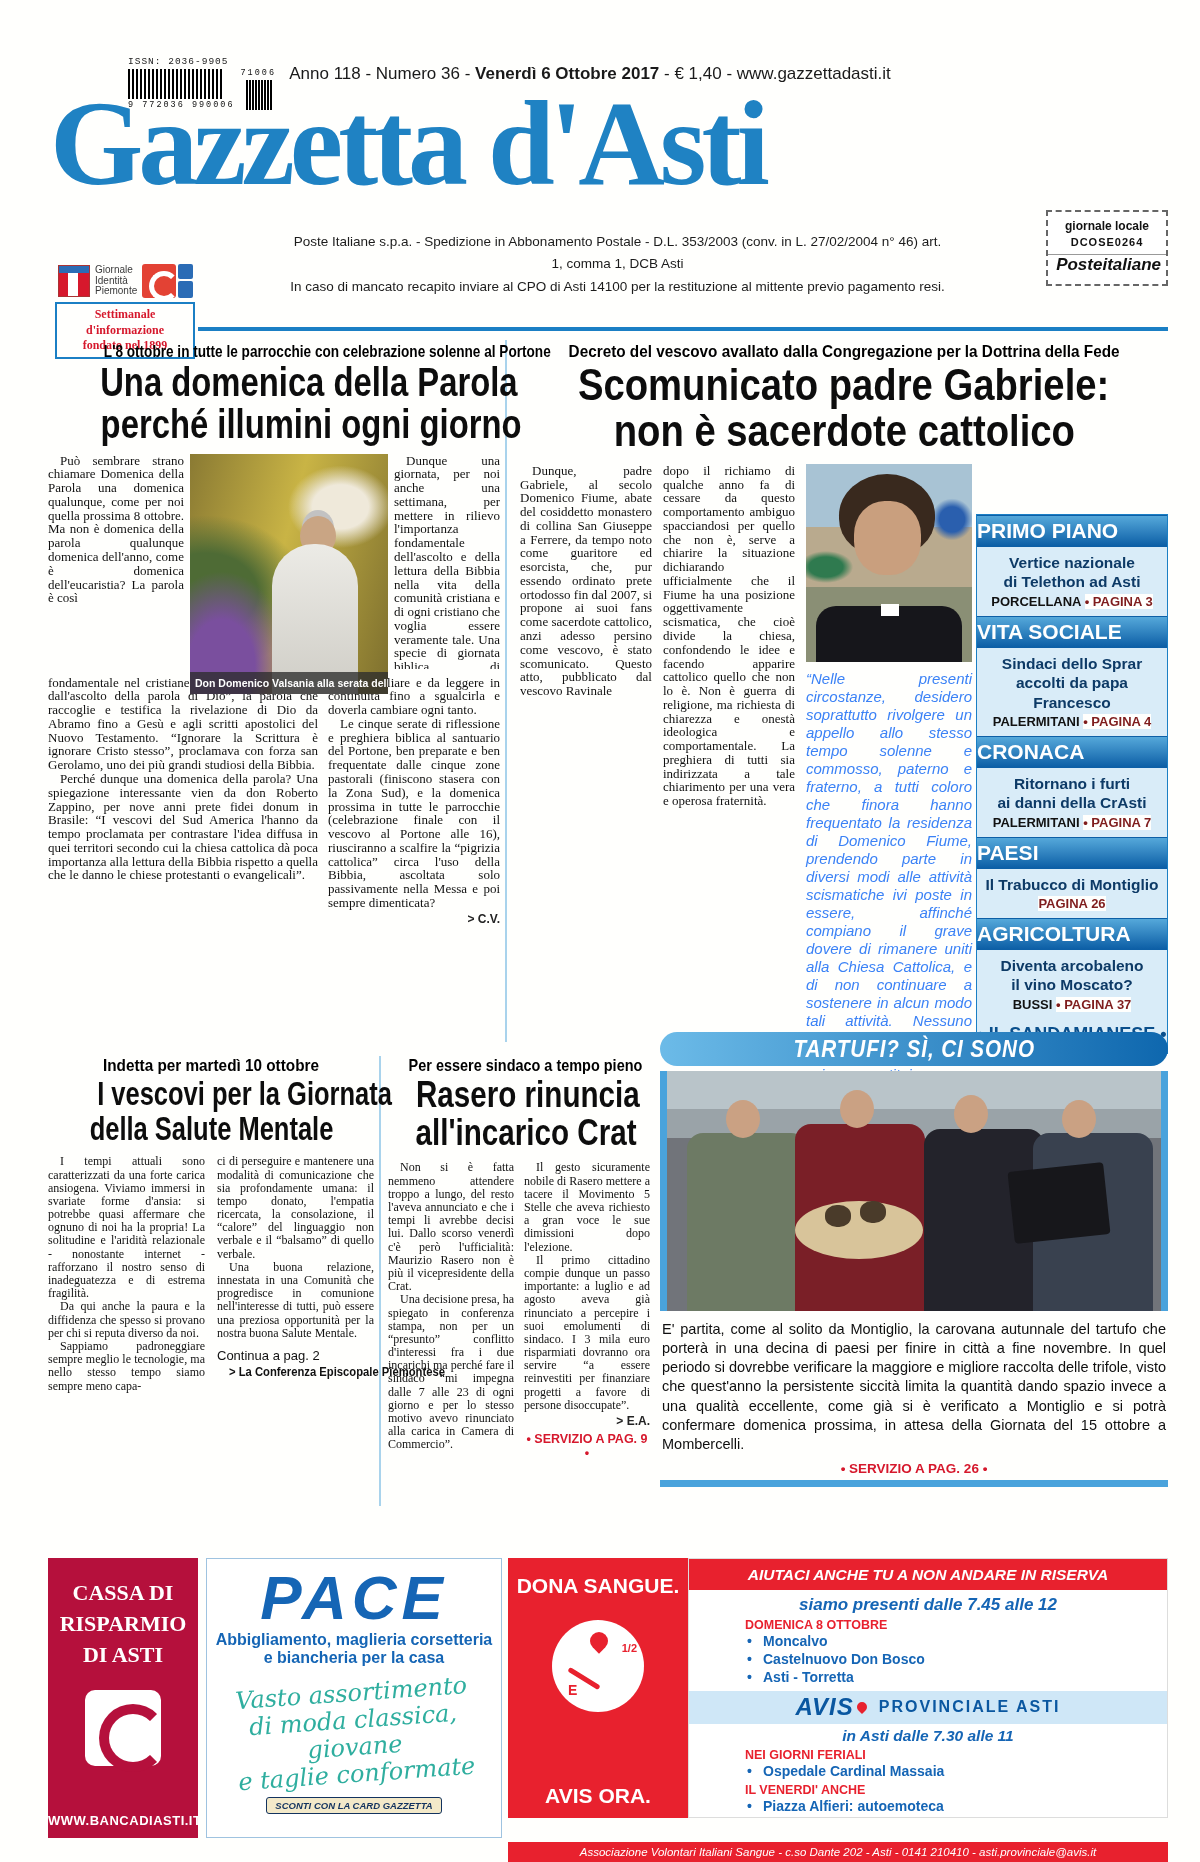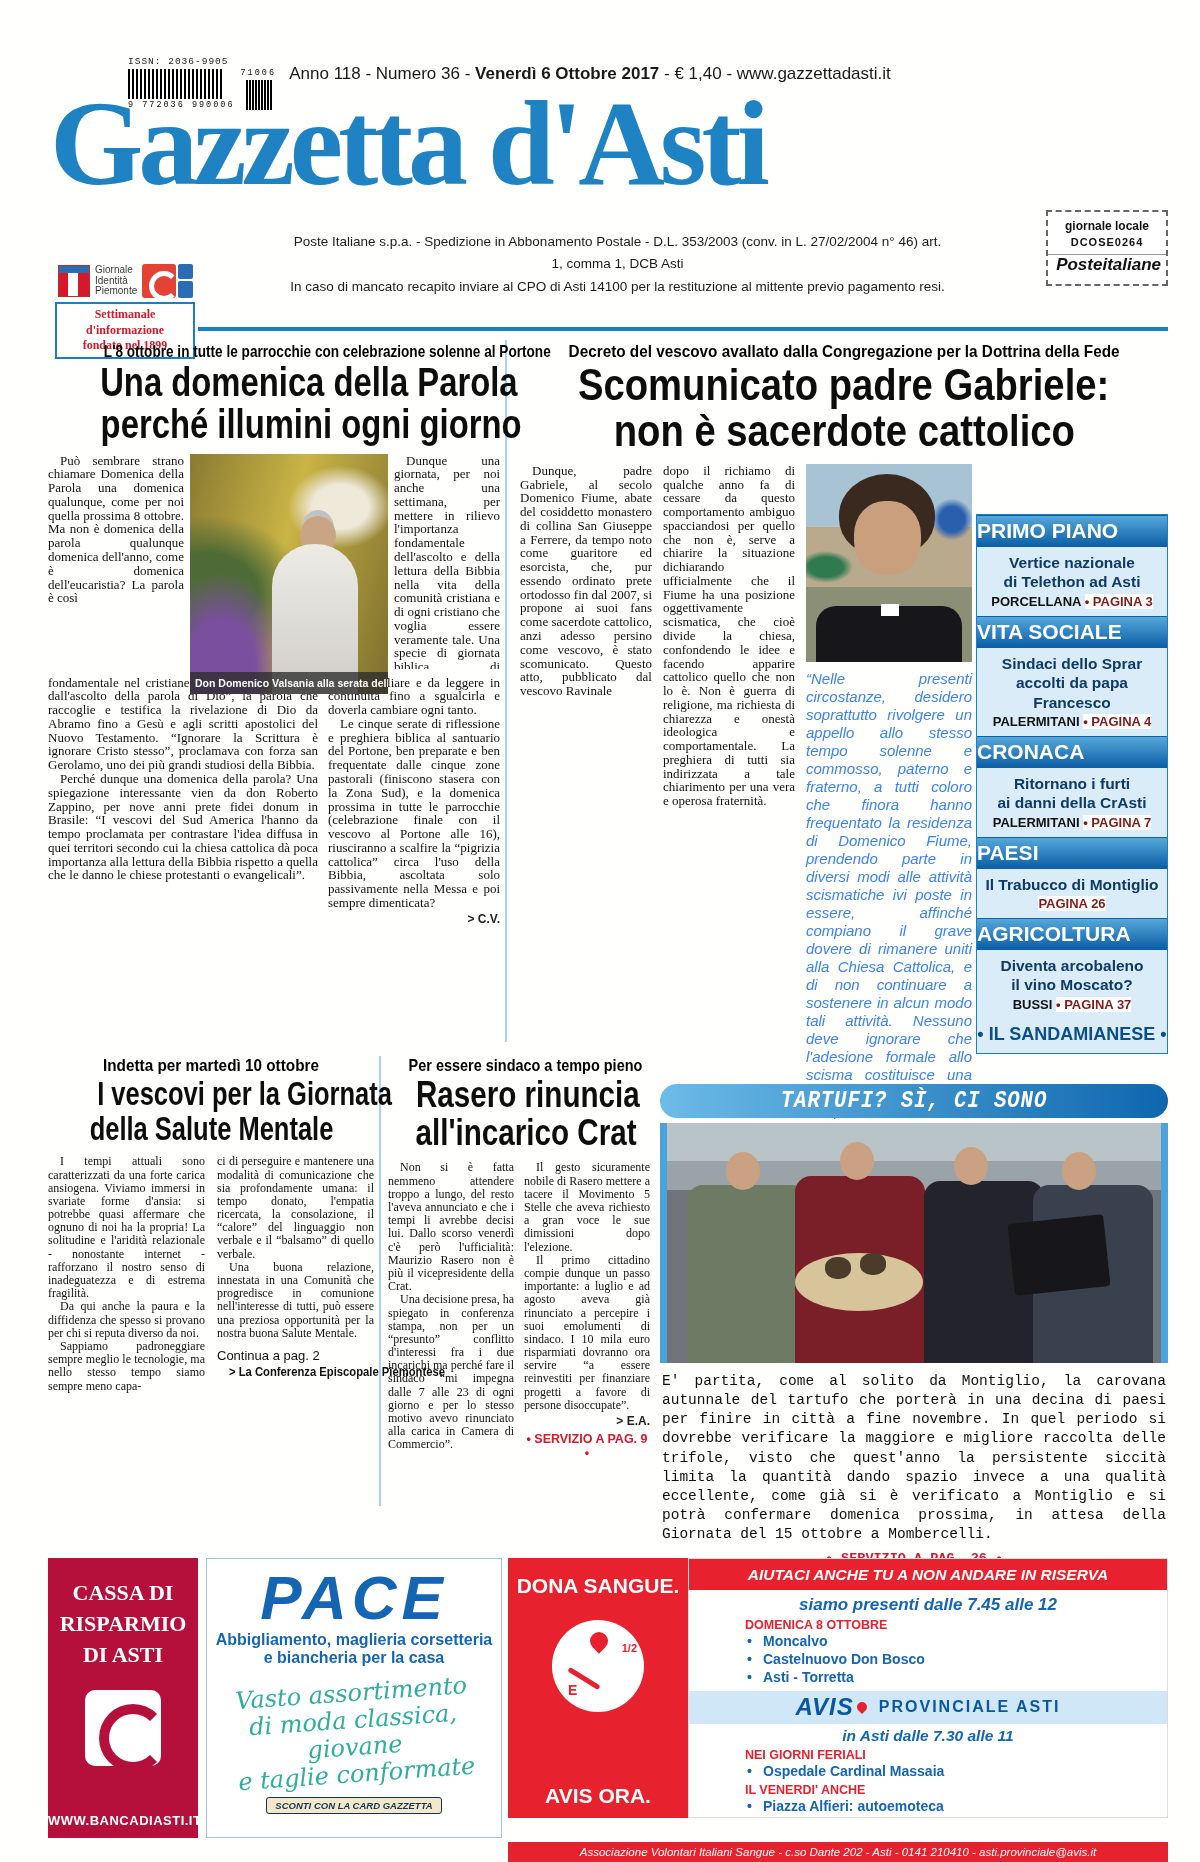--- a/index.html
+++ b/index.html
@@ -107,21 +107,21 @@
   .a3c{width:157px;}
   .continua{font-size:13px;margin-top:8px;}
   .firma{font-weight:bold;font-size:12.5px;margin-top:2px;}
   .a4{left:388px;top:1056px;width:262px;}
   .a4 .hl{font-size:37px;}
   .a4body{display:flex;gap:10px;margin-top:10px;}
   .a4c{width:126px;}
   .serv{font-weight:bold;font-size:12.5px;text-align:center;margin-top:4px;}
 
   
-  .tartufi{left:660px;top:1084px;width:508px;font-family:Liberation Mono, monospace;}
+  .tartufi{left:660px;top:1032px;width:508px;}
   .t-head{height:34px;border-radius:17px;background:linear-gradient(90deg,#6cbbe8,#0e67ae);color:#fff;
           text-align:center;font-weight:bold;font-style:italic;font-size:23px;line-height:34px;letter-spacing:1px;}
   .t-photo{margin-top:5px;height:240px;border-left:7px solid #4aa3dc;border-right:7px solid #4aa3dc;position:relative;overflow:hidden;background:
       linear-gradient(#b9c4c9 0 16%, #9aa3a8 16% 28%, #71747a 28% 100%);}
   .t-man{position:absolute;border-radius:16px 16px 0 0;}
   .t-head1{position:absolute;width:34px;height:38px;border-radius:50%;background:#caa183;}
   .t-tray{position:absolute;left:26%;top:54%;width:128px;height:58px;background:#d8c49a;border-radius:50%;}
   .t-truf{position:absolute;width:26px;height:22px;background:#4a3b2a;border-radius:45%;}
   .t-tablet{position:absolute;right:11%;top:40%;width:96px;height:72px;background:#17171b;transform:rotate(-6deg);border-radius:4px;}
   .t-caption{padding:9px 2px 0;font-size:14.5px;line-height:1.32;text-align:justify;color:#0f0f0f;}
@@ -327,21 +327,21 @@
     <div class="kicker"><span class="cond" style="transform:scaleX(.85)">Per essere sindaco a tempo pieno</span></div>
     <div class="hl"><span class="cond">Rasero rinuncia</span><br>
                     <span class="cond">all'incarico Crat</span></div>
     <div class="a4body">
       <div class="a4c">
         <p class="bp">Non si è fatta nemmeno attendere troppo a lungo, del resto l'aveva annunciato e che i tempi li avrebbe decisi lui. Dallo scorso venerdì c'è però l'ufficialità: Maurizio Rasero non è più il vicepresidente della Crat.</p>
         <p class="bp">Una decisione presa, ha spiegato in conferenza stampa, non per un “presunto” conflitto d'interessi fra i due incarichi ma perché fare il sindaco “mi impegna dalle 7 alle 23 di ogni giorno e per lo stesso motivo avevo rinunciato alla carica in Camera di Commercio”.</p>
       </div>
       <div class="a4c">
         <p class="bp">Il gesto sicuramente nobile di Rasero mettere a tacere il Movimento 5 Stelle che aveva richiesto a gran voce le sue dimissioni dopo l'elezione.</p>
-        <p class="bp">Il primo cittadino compie dunque un passo importante: a luglio e ad agosto aveva già rinunciato a percepire i suoi emolumenti di sindaco. I 10 mila euro risparmiati dovranno ora servire “a essere reinvestiti per finanziare progetti a favore di persone disoccupate”.</p>
+        <p class="bp">Il primo cittadino compie dunque un passo importante: a luglio e ad agosto aveva già rinunciato a percepire i suoi emolumenti di sindaco. I 3 mila euro risparmiati dovranno ora servire “a essere reinvestiti per finanziare progetti a favore di persone disoccupate”.</p>
         <div class="sig">&gt; E.A.</div>
         <div class="serv red">• SERVIZIO A PAG. 9 •</div>
       </div>
     </div>
   </div>
 
   <div class="abs tartufi">
     <div class="t-head"><span class="cond9">TARTUFI? SÌ, CI SONO</span></div>
     <div class="t-photo">
       <div class="t-man" style="left:4%;top:26%;width:120px;height:74%;background:#6d7a64;"></div>

